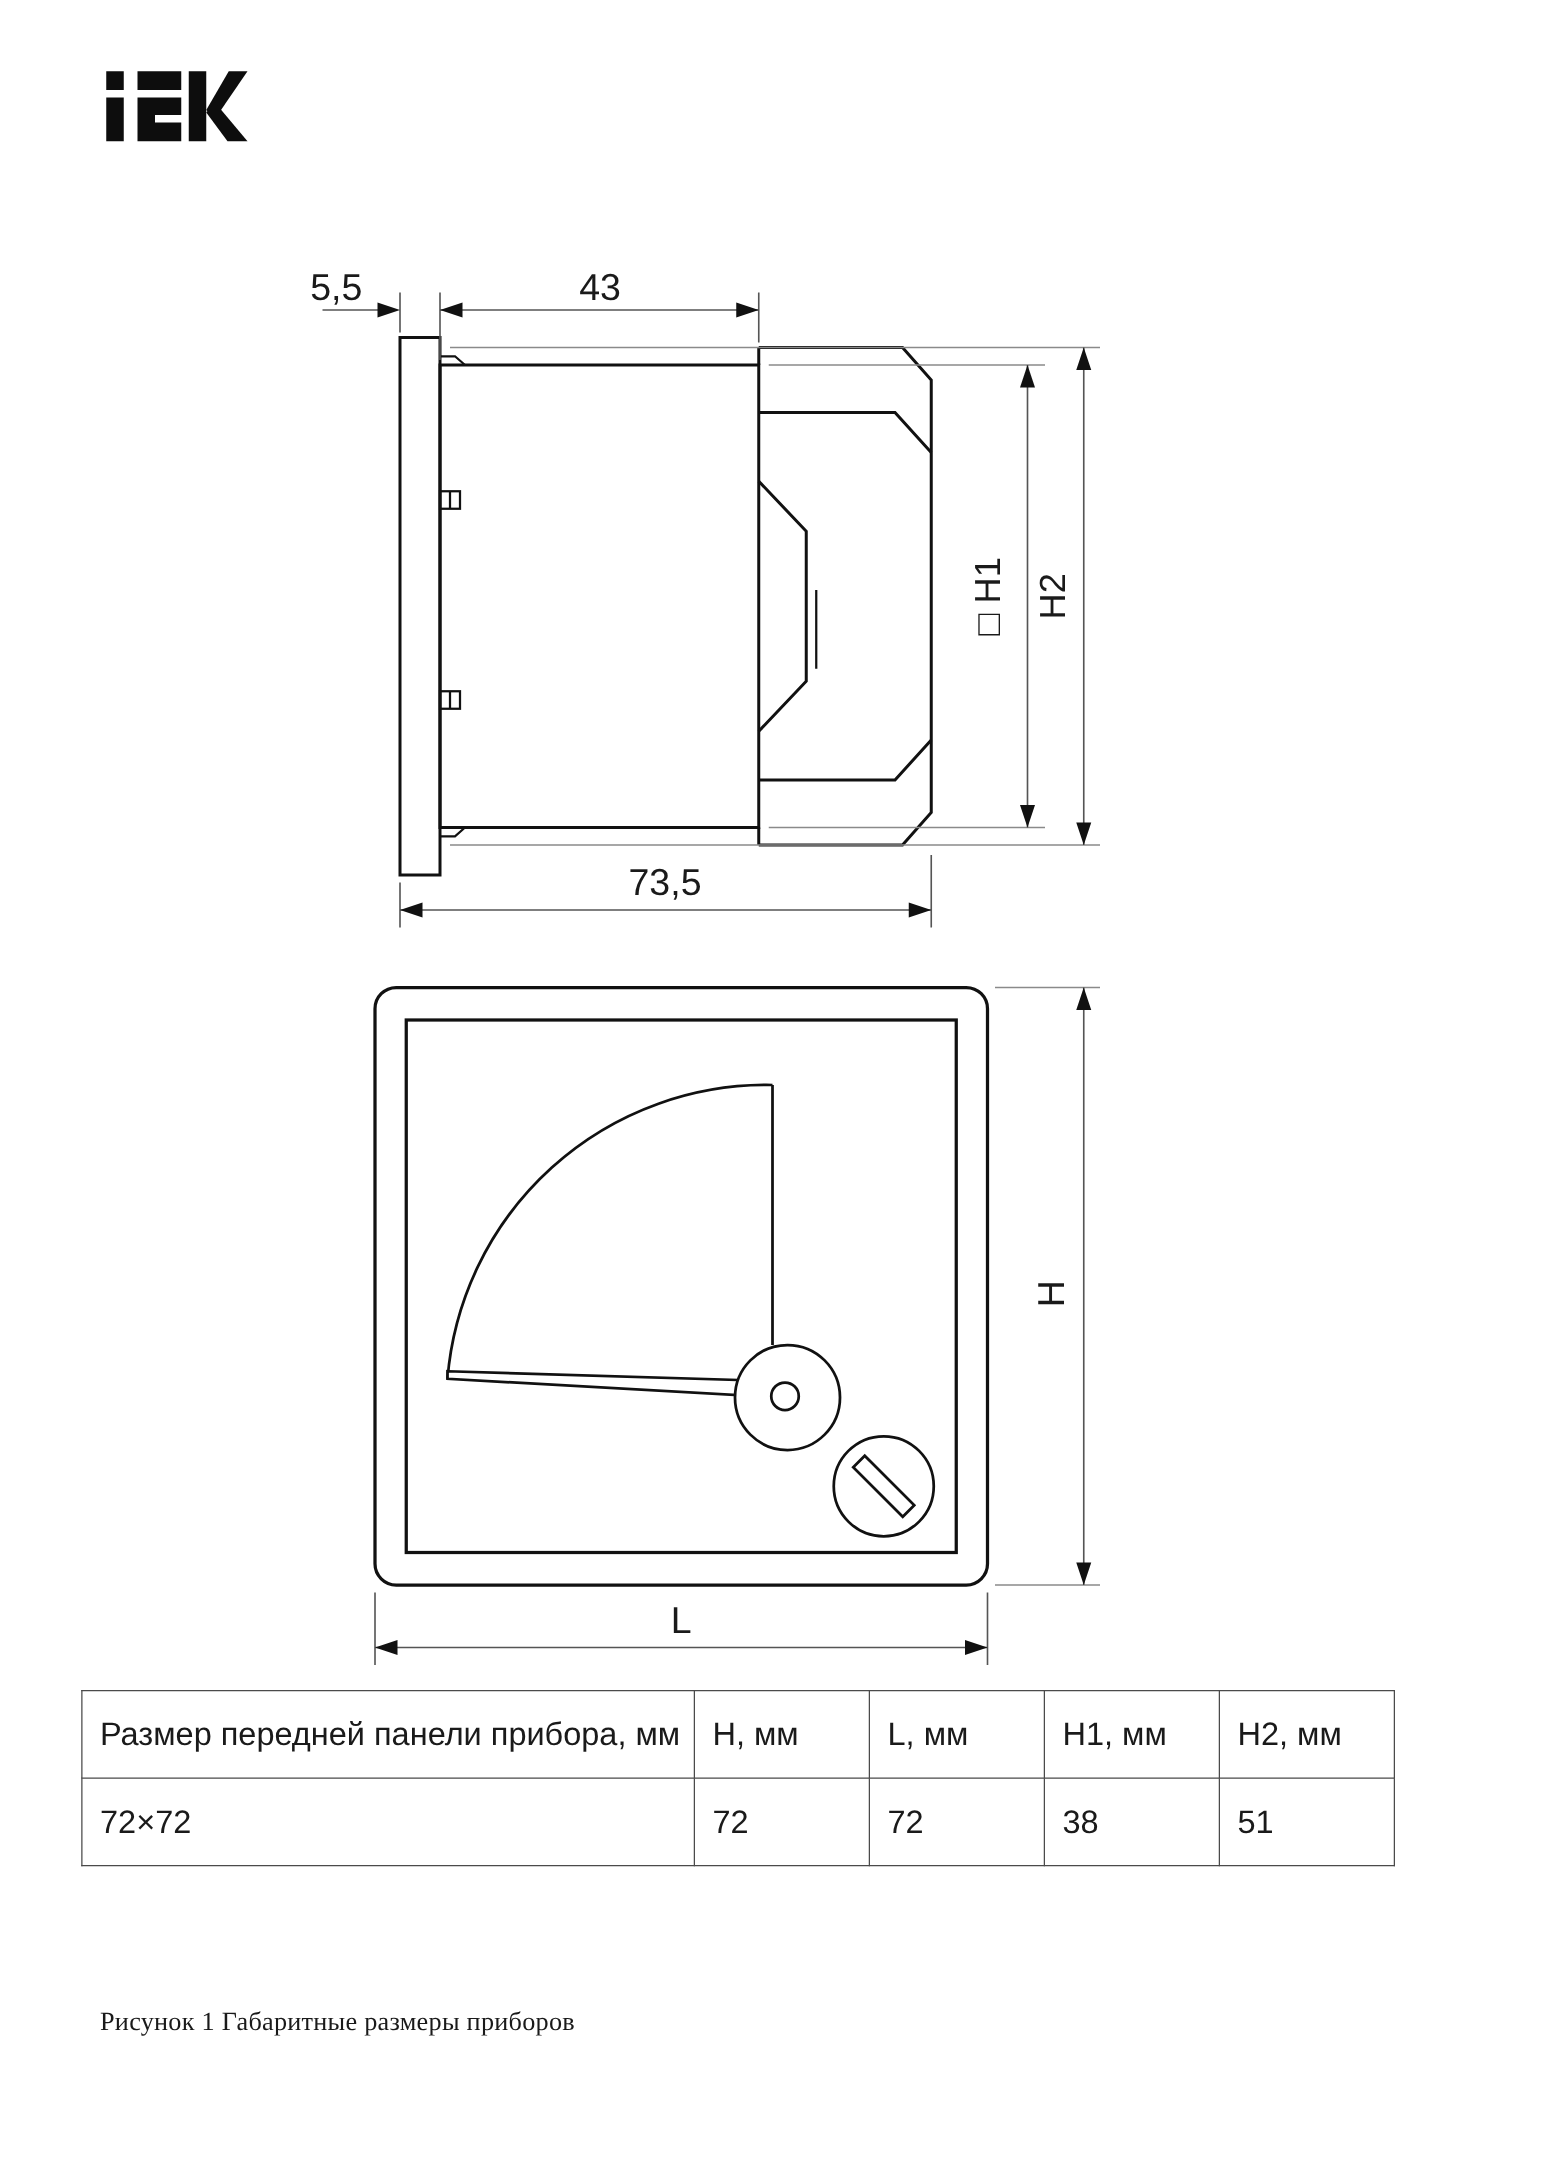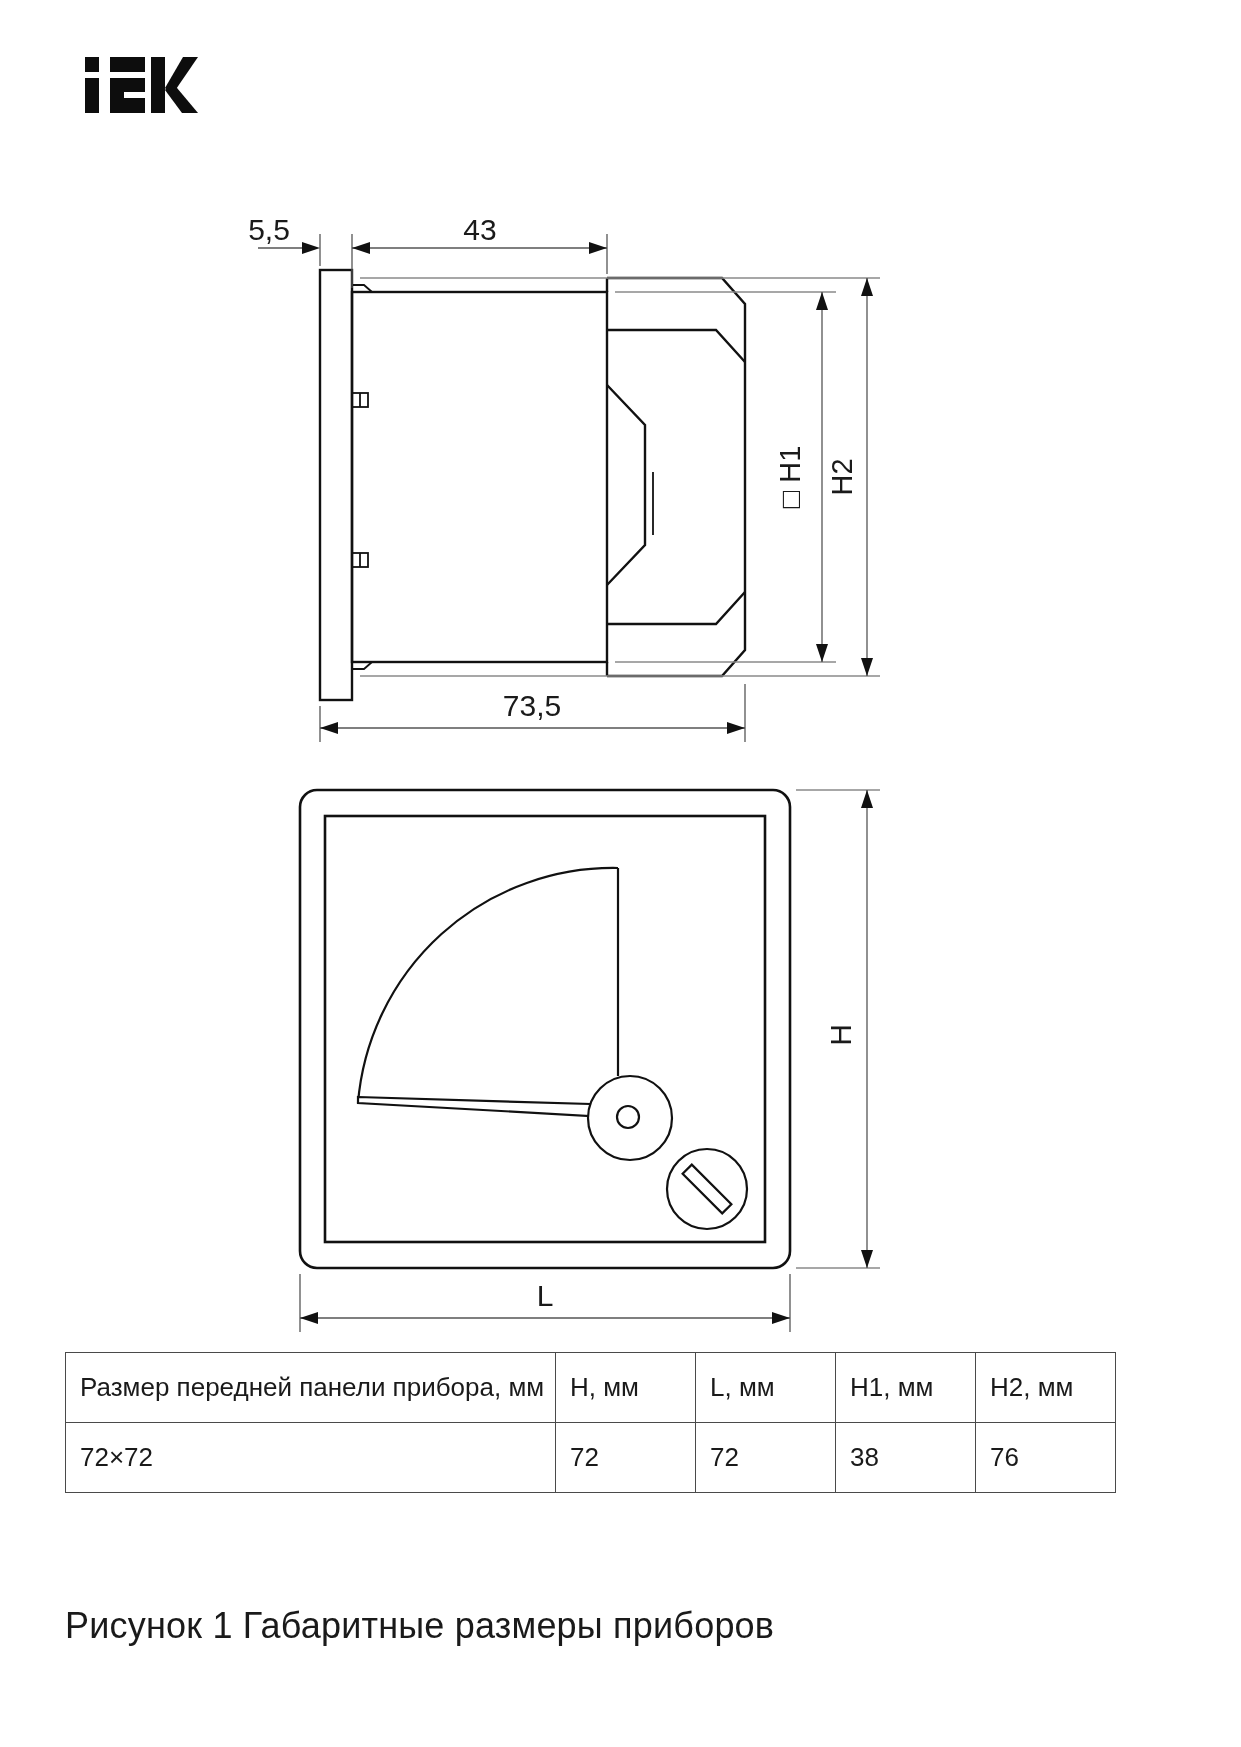--- a/index.html
+++ b/index.html
@@ -9,21 +9,21 @@
   .dims{font-size:30px;}
   .dimv{font-size:29px;}
 
   
   .spec-table{position:absolute;left:65px;top:1352px;width:975px;border-collapse:collapse;table-layout:fixed;}
   .spec-table td{border:1px solid #4a4a4a;height:69px;padding:0 0 0 14px;font-size:26px;vertical-align:middle;
                  white-space:nowrap;overflow:hidden;margin-top:46px;}
   .col-name{width:475px;}
   .col-num{width:125px;}
 
-  .fig-caption{position:absolute;left:65px;top:1605px;font-size:36px;letter-spacing:0.2px;}
+  .fig-caption{position:absolute;left:80px;top:1605px;font-size:21px;letter-spacing:0.2px;font-family:Liberation Serif, serif;}
 </style>
 </head>
 <body>
 
 <div id="stage">
 <svg width="1241" height="1747" viewBox="0 0 1241 1747" xmlns="http://www.w3.org/2000/svg">
 
   <g fill="#0d0d0d" aria-label="IEK">
     <rect x="85" y="57" width="14" height="15"></rect>
     <rect x="85" y="78" width="14" height="35"></rect>
@@ -140,20 +140,20 @@
       <td class="col-num">H, мм</td>
       <td class="col-num">L, мм</td>
       <td class="col-num">H1, мм</td>
       <td class="col-num">H2, мм</td>
     </tr>
     <tr>
       <td>72×72</td>
       <td>72</td>
       <td>72</td>
       <td>38</td>
-      <td>76</td>
+      <td>51</td>
     </tr>
   </tbody>
 </table>
 
 
 <div class="fig-caption">Рисунок 1  Габаритные размеры приборов</div>
 </div>
 
 </body></html>

